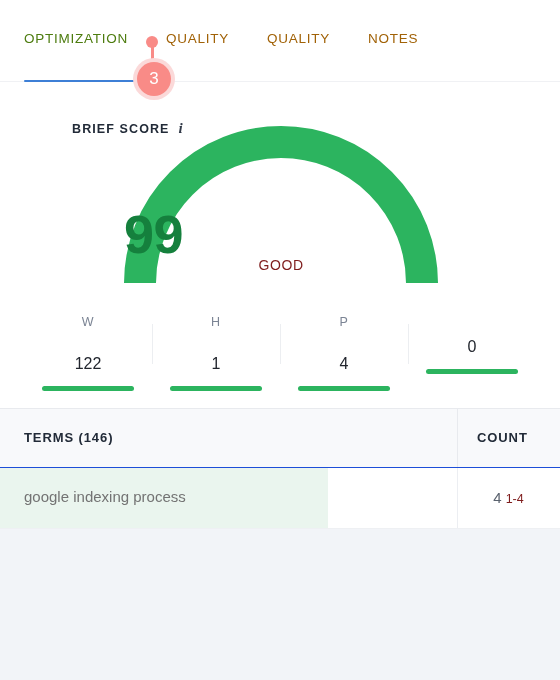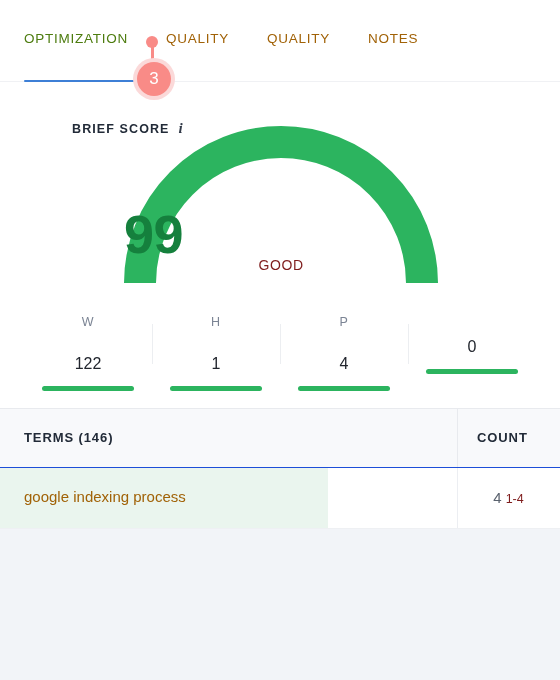--- a/index.html
+++ b/index.html
@@ -291,21 +291,21 @@
     top: 0;
     width: 1px;
     height: 60px;
     background: #eceef2;
   }
   .term-text {
     position: absolute;
     left: 24px;
     top: 20px;
     font-size: 15px;
-    color: #a16207;
+    color: #737373;
   }
   .count-cell {
     position: absolute;
     left: 457px;
     top: 21px;
     width: 103px;
     text-align: center;
   }
   .count-num {
     font-size: 15px;

